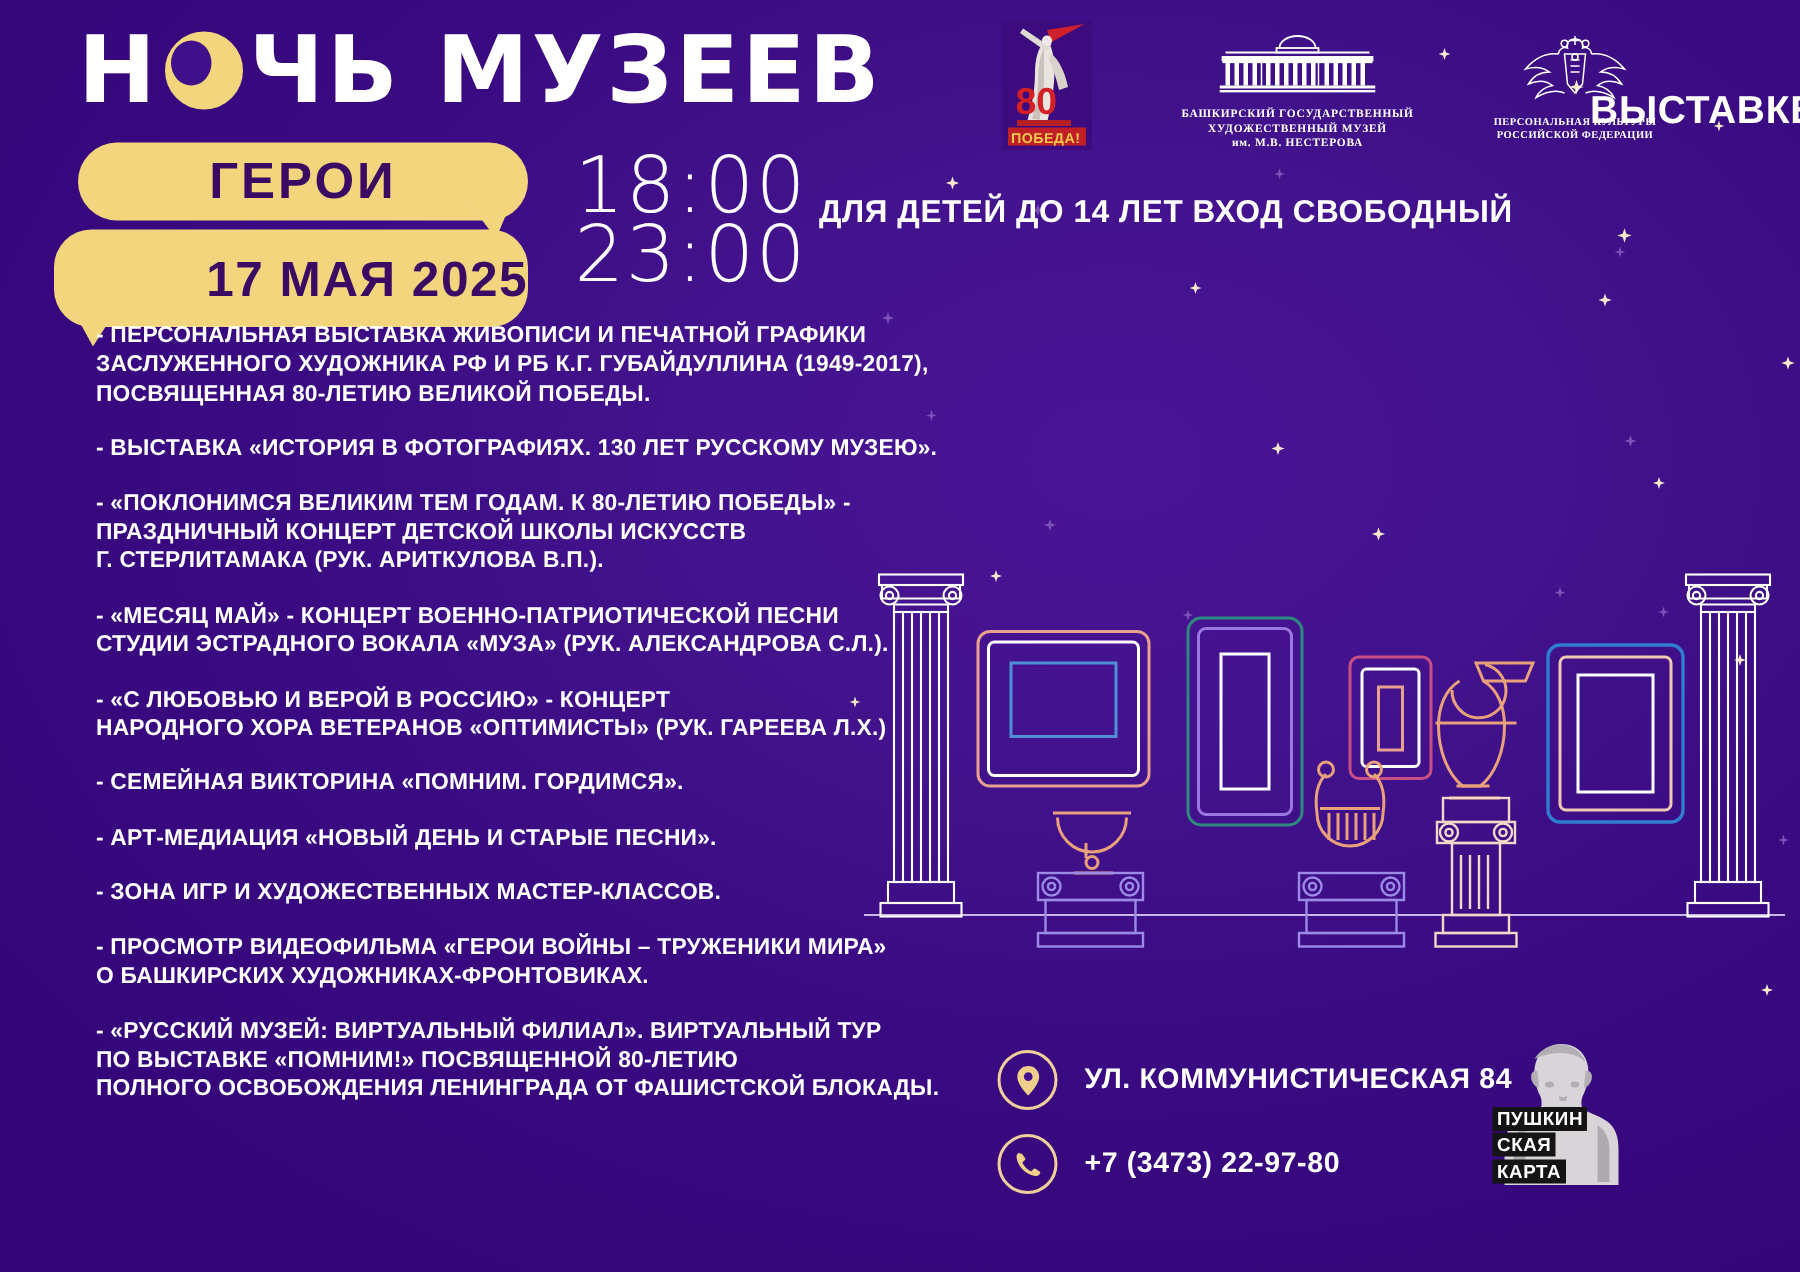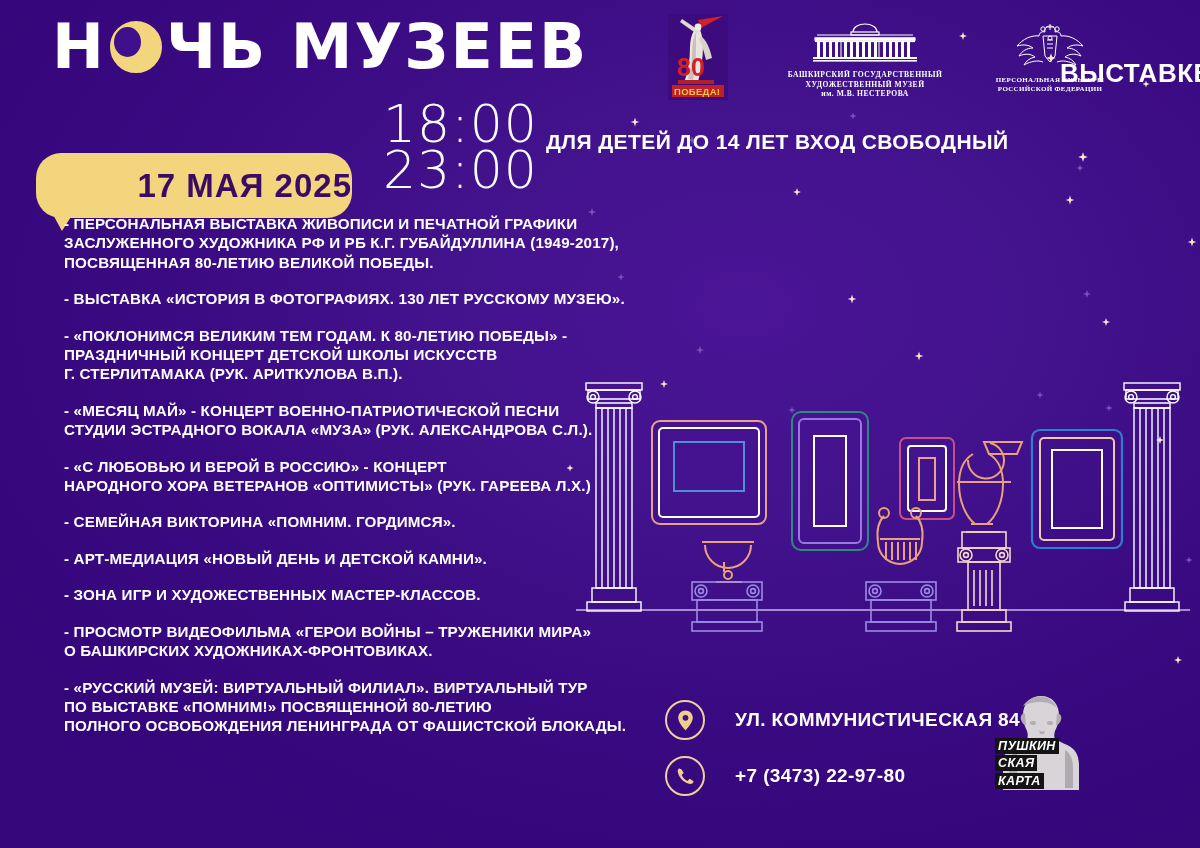--- a/index.html
+++ b/index.html
@@ -131,34 +131,34 @@
     font-weight:bold;letter-spacing:.15px;
     color:#fff;margin-bottom:17px;
     white-space:pre-line;
   }
 
   
   .illus{position:absolute;left:566px;top:370px;width:634px;height:270px;}
 
   
   .contacts{position:absolute;left:665px;top:700px;}
-  .crow{display:flex;align-items:center;margin-bottom:16px;gap:12px;}
+  .crow{display:flex;align-items:center;margin-bottom:16px;}
   .cicon{
     width:36px;height:36px;border-radius:50%;
     border:2px solid #f0cf9a;
     display:flex;align-items:center;justify-content:center;
     margin-right:18px;flex:0 0 auto;
   }
   .ctext{font-size:19px;font-weight:bold;letter-spacing:.4px;color:#fff;}
 
   
   .pushkin{position:absolute;left:995px;top:690px;width:92px;height:100px;}
   .pk-words{
     position:absolute;left:0;bottom:0;width:92px;
-    background:transparent;text-align:center;font-style:italic;
+    background:transparent;text-align:center;
   }
   .pk-line{
     display:block;background:#141414;color:#fff;
     font-size:12.5px;line-height:14px;font-weight:bold;
     letter-spacing:.4px;padding:1px 3px;margin-bottom:1.5px;
     width:max-content;
   }
 </style>
 </head>
 <body>
@@ -257,20 +257,23 @@
 
   <div class="nm-logo">
     <span class="nm-word">Н</span>
     <span class="nm-moon">
       <span class="ring"></span>
         <span class="crescent"></span>
     </span>
     <span class="nm-word">ЧЬ МУЗЕЕВ</span>
   </div>
 
+  <div class="bubble bubble-heroes">
+    <span>ГЕРОИ</span>
+  </div>
   <div class="bubble bubble-date">
     <span>17 МАЯ 2025</span>
   </div>
 
   <div class="times">
     <div>18:00</div>
     <div>23:00</div>
   </div>
 
   <div class="entry">
@@ -365,21 +368,21 @@
 ПОСВЯЩЕННАЯ 80-ЛЕТИЮ ВЕЛИКОЙ ПОБЕДЫ.</div>
     <div class="event">- ВЫСТАВКА «ИСТОРИЯ В ФОТОГРАФИЯХ. 130 ЛЕТ РУССКОМУ МУЗЕЮ».</div>
     <div class="event">- «ПОКЛОНИМСЯ ВЕЛИКИМ ТЕМ ГОДАМ. К 80-ЛЕТИЮ ПОБЕДЫ» -
 ПРАЗДНИЧНЫЙ КОНЦЕРТ ДЕТСКОЙ ШКОЛЫ ИСКУССТВ
 Г. СТЕРЛИТАМАКА (РУК. АРИТКУЛОВА В.П.).</div>
     <div class="event">- «МЕСЯЦ МАЙ» - КОНЦЕРТ ВОЕННО-ПАТРИОТИЧЕСКОЙ ПЕСНИ
 СТУДИИ ЭСТРАДНОГО ВОКАЛА «МУЗА» (РУК. АЛЕКСАНДРОВА С.Л.).</div>
     <div class="event">- «С ЛЮБОВЬЮ И ВЕРОЙ В РОССИЮ» - КОНЦЕРТ
 НАРОДНОГО ХОРА ВЕТЕРАНОВ «ОПТИМИСТЫ» (РУК. ГАРЕЕВА Л.Х.)</div>
     <div class="event">- СЕМЕЙНАЯ ВИКТОРИНА «ПОМНИМ. ГОРДИМСЯ».</div>
-    <div class="event">- АРТ-МЕДИАЦИЯ «НОВЫЙ ДЕНЬ И ДЕТСКОЙ КАМНИ».</div>
+    <div class="event">- АРТ-МЕДИАЦИЯ «НОВЫЙ ДЕНЬ И СТАРЫЕ ПЕСНИ».</div>
     <div class="event">- ЗОНА ИГР И ХУДОЖЕСТВЕННЫХ МАСТЕР-КЛАССОВ.</div>
     <div class="event">- ПРОСМОТР ВИДЕОФИЛЬМА «ГЕРОИ ВОЙНЫ – ТРУЖЕНИКИ МИРА»
 О БАШКИРСКИХ ХУДОЖНИКАХ-ФРОНТОВИКАХ.</div>
     <div class="event">- «РУССКИЙ МУЗЕЙ: ВИРТУАЛЬНЫЙ ФИЛИАЛ». ВИРТУАЛЬНЫЙ ТУР
 ПО ВЫСТАВКЕ «ПОМНИМ!» ПОСВЯЩЕННОЙ 80-ЛЕТИЮ
 ПОЛНОГО ОСВОБОЖДЕНИЯ ЛЕНИНГРАДА ОТ ФАШИСТСКОЙ БЛОКАДЫ.</div>
   </div>
 
   <div class="illus">
     <svg width="634" height="270" viewBox="0 0 634 270">

